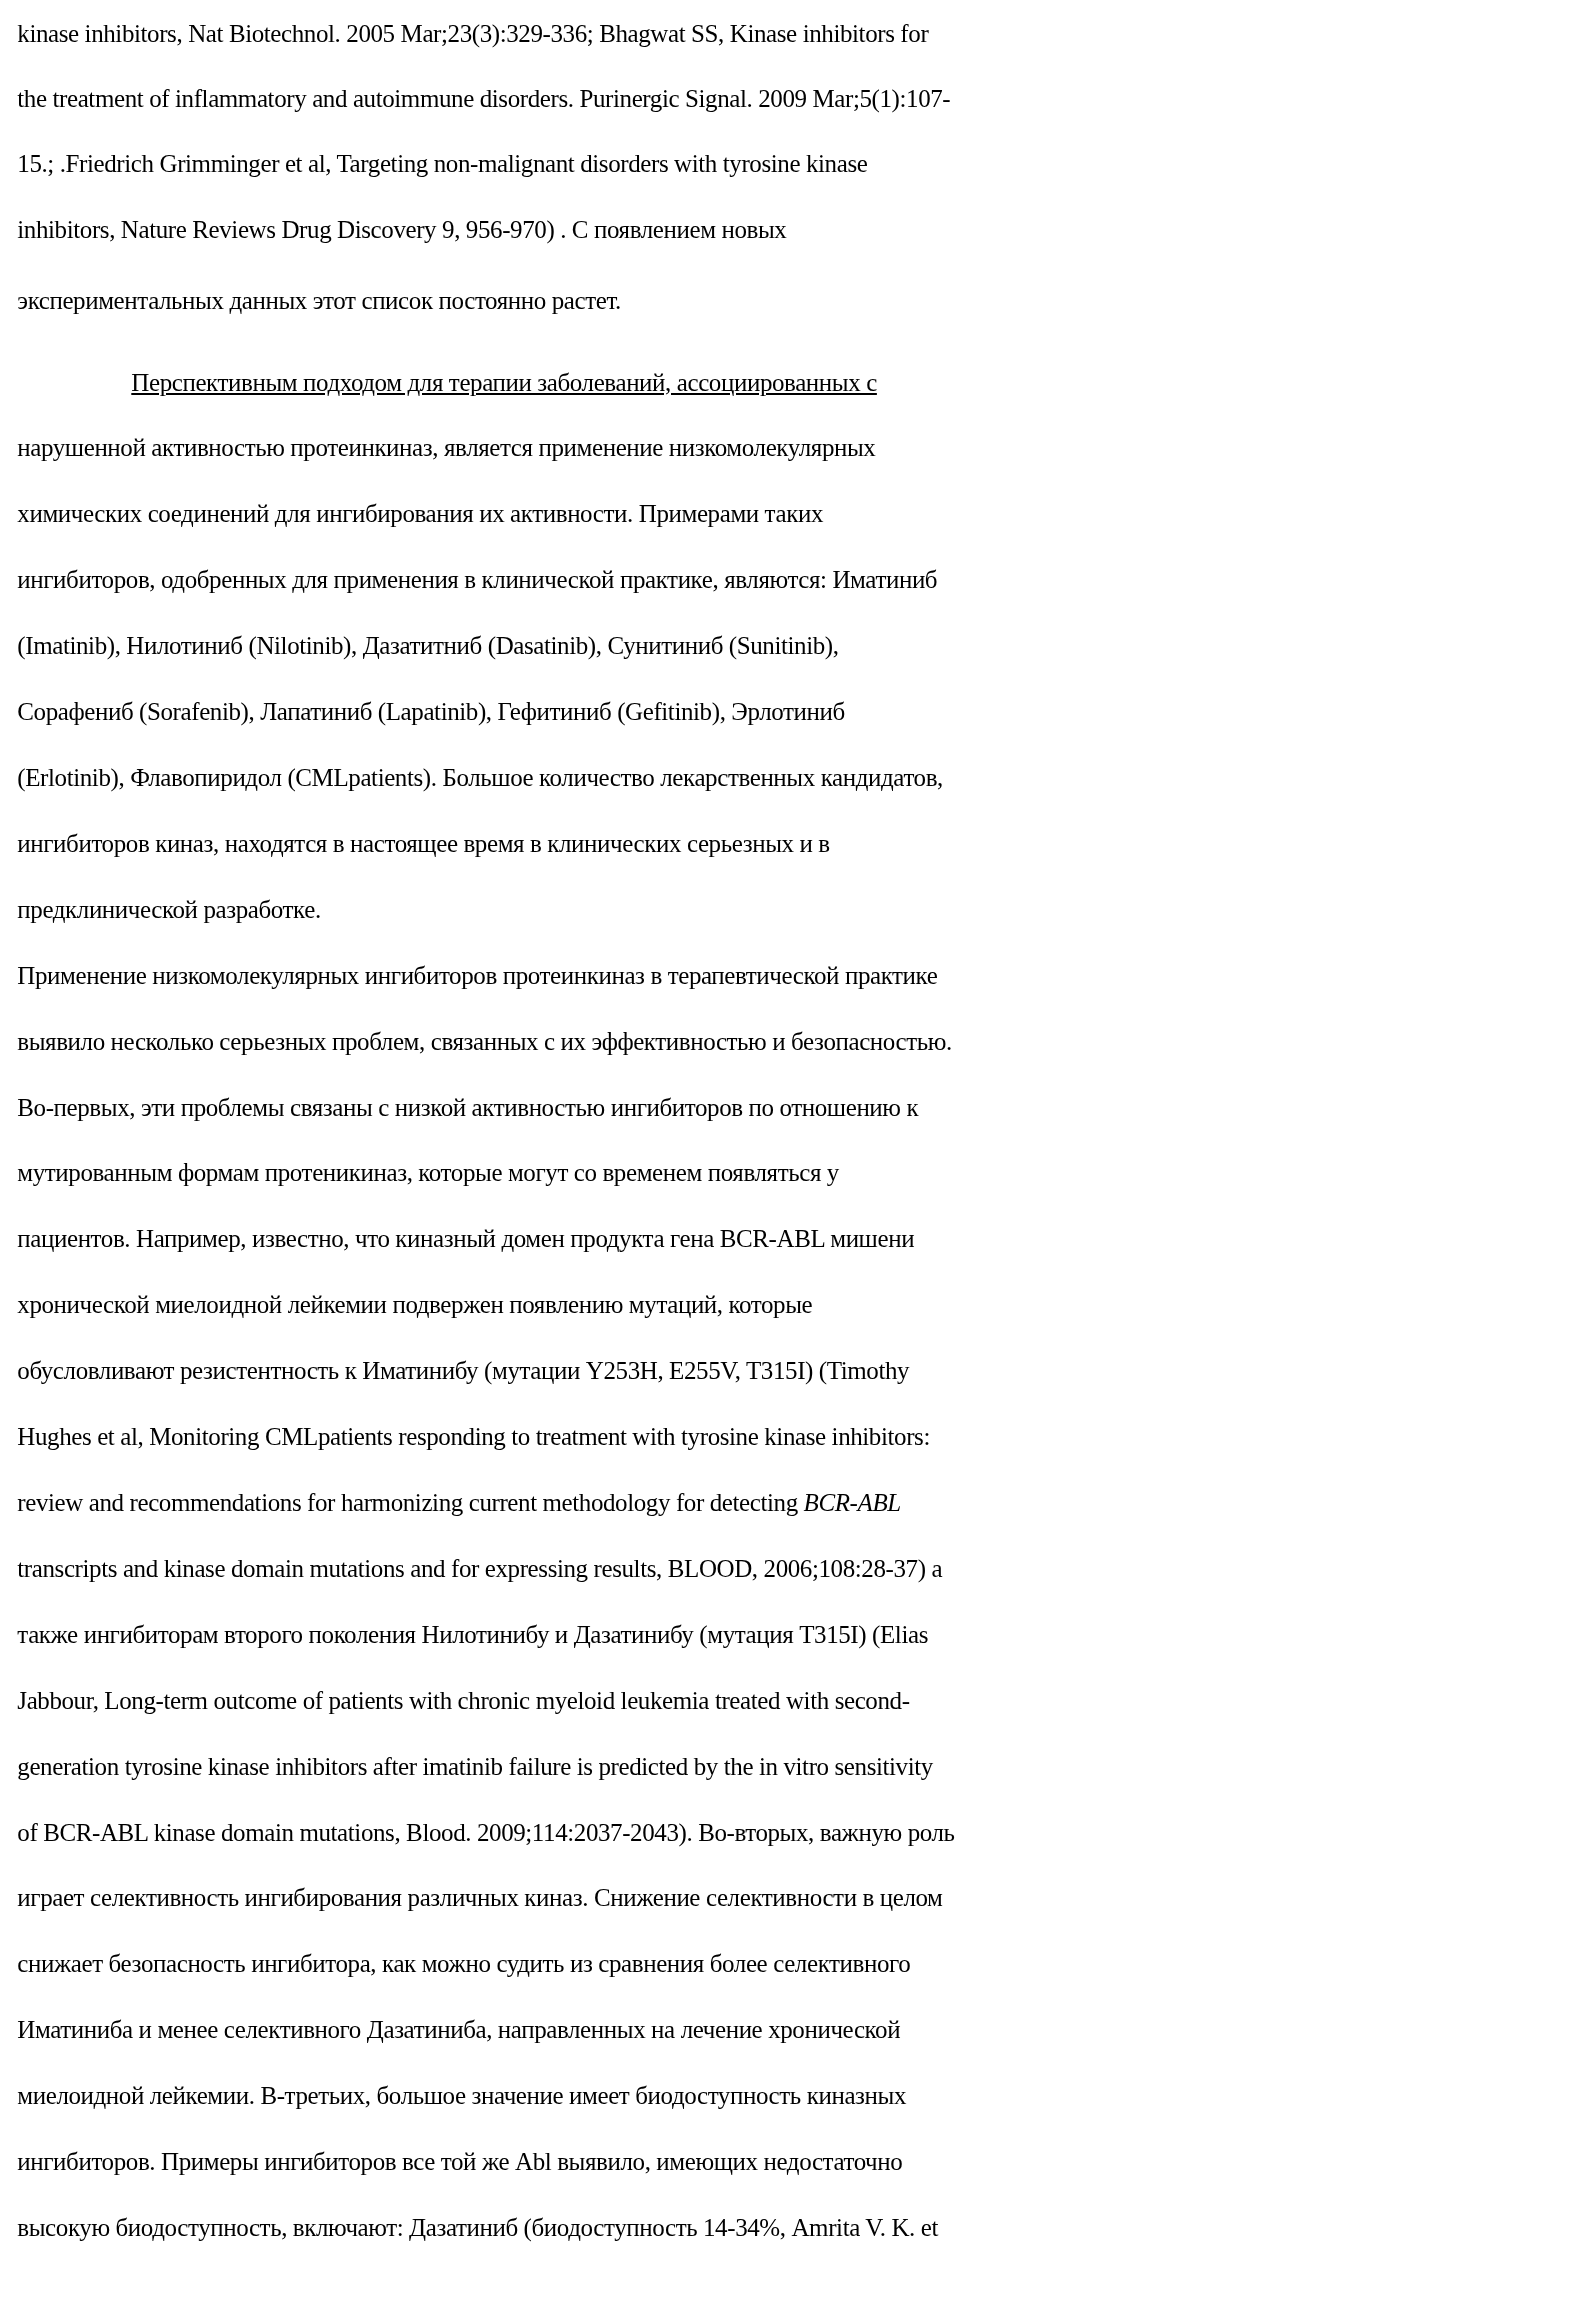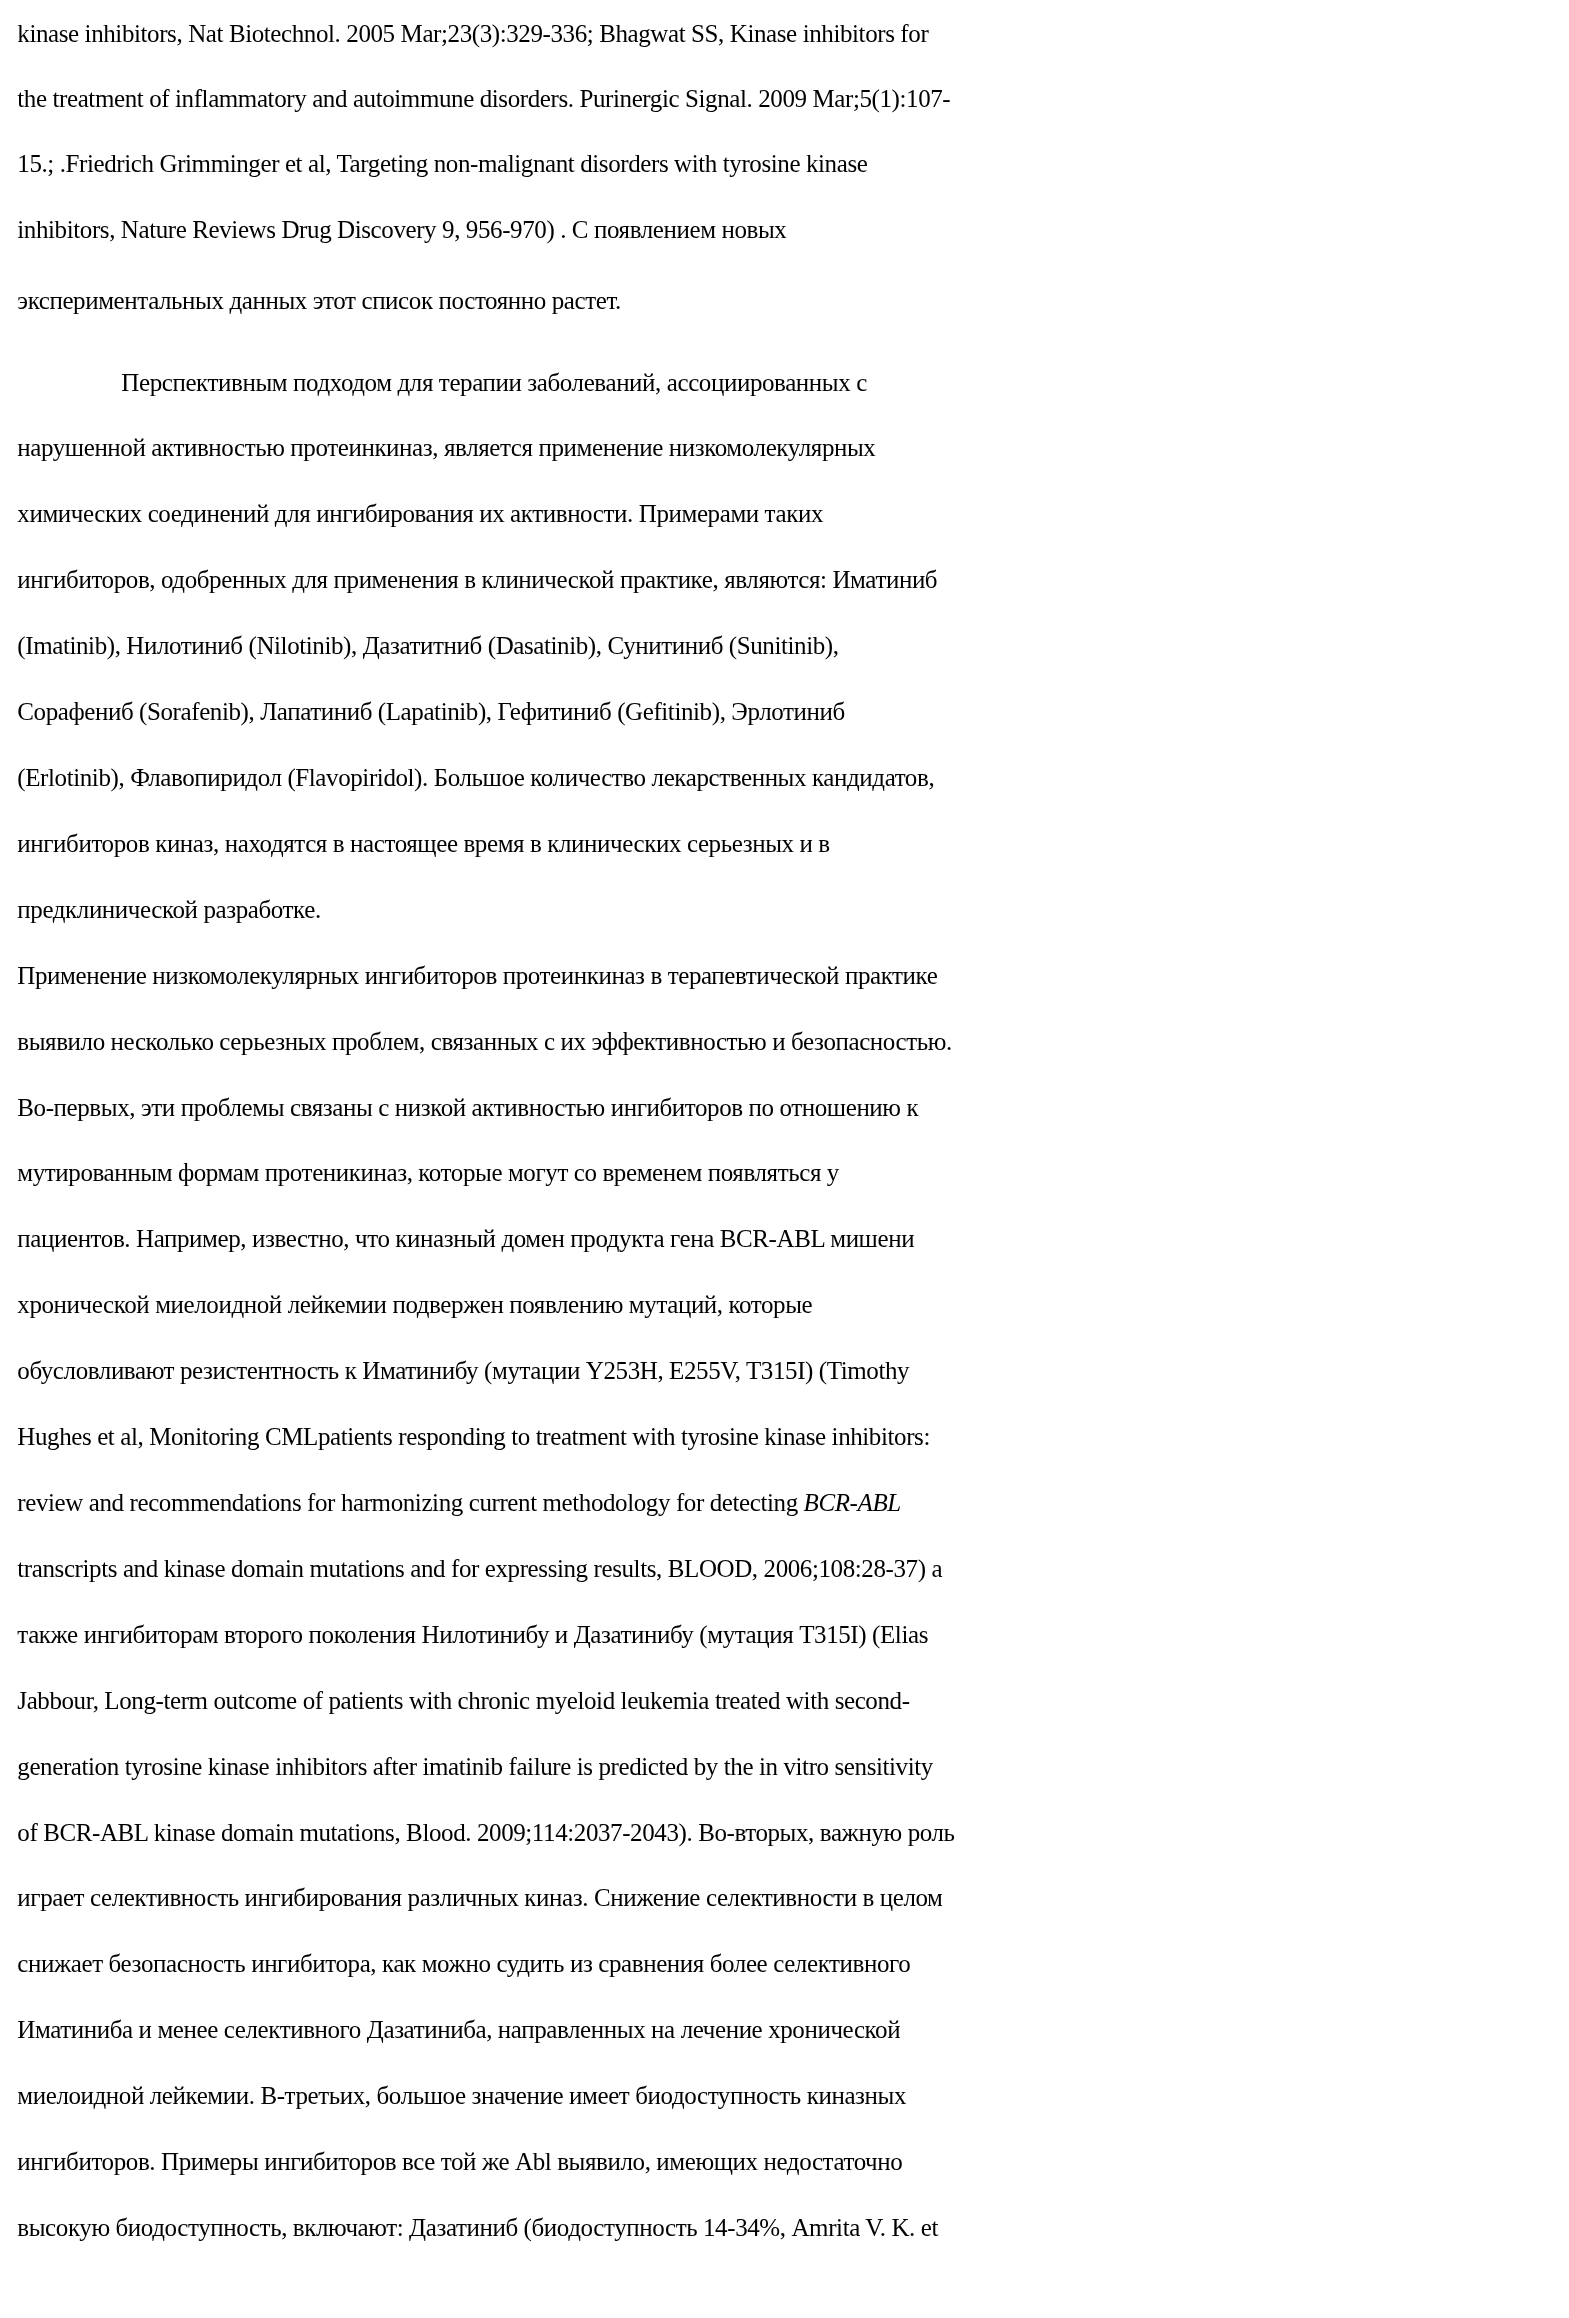--- a/index.html
+++ b/index.html
@@ -22,40 +22,40 @@
     width: 1546px;
   }
   .line {
     position: absolute;
     left: 0;
     white-space: nowrap;
     font-size: 25px;
     line-height: 39px;
     letter-spacing: -0.4px;
   }
-  .indent { left: 104px; }
+  .indent { left: 114px; text-decoration: underline; }
   .ital { font-style: italic; }
 </style>
 </head>
 <body>
 
 <div class="page">
   <div class="line" style="top:14px">kinase inhibitors, Nat Biotechnol. 2005 Mar;23(3):329-336; Bhagwat SS, Kinase inhibitors for</div>
   <div class="line" style="top:79px">the treatment of inflammatory and autoimmune disorders. Purinergic Signal. 2009 Mar;5(1):107-</div>
   <div class="line" style="top:144px">15.; .Friedrich Grimminger et al, Targeting non-malignant disorders with tyrosine kinase</div>
   <div class="line" style="top:210px">inhibitors, Nature Reviews Drug Discovery 9, 956-970) . С появлением новых</div>
   <div class="line" style="top:281px">экспериментальных данных этот список постоянно растет.</div>
 
   <div class="line indent" style="top:363px">Перспективным подходом для терапии заболеваний, ассоциированных с</div>
   <div class="line" style="top:428px">нарушенной активностью протеинкиназ, является применение низкомолекулярных</div>
   <div class="line" style="top:494px">химических соединений для ингибирования их активности. Примерами таких</div>
   <div class="line" style="top:560px">ингибиторов, одобренных для применения в клинической практике, являются: Иматиниб</div>
   <div class="line" style="top:626px">(Imatinib), Нилотиниб (Nilotinib), Дазатитниб (Dasatinib), Сунитиниб (Sunitinib),</div>
   <div class="line" style="top:692px">Сорафениб (Sorafenib), Лапатиниб (Lapatinib), Гефитиниб (Gefitinib), Эрлотиниб</div>
-  <div class="line" style="top:758px">(Erlotinib), Флавопиридол (Flavopiridol). Большое количество лекарственных кандидатов,</div>
+  <div class="line" style="top:758px">(Erlotinib), Флавопиридол (CMLpatients). Большое количество лекарственных кандидатов,</div>
   <div class="line" style="top:824px">ингибиторов киназ, находятся в настоящее время в клинических серьезных и в</div>
   <div class="line" style="top:890px">предклинической разработке.</div>
 
   <div class="line" style="top:956px">Применение низкомолекулярных ингибиторов протеинкиназ в терапевтической практике</div>
   <div class="line" style="top:1022px">выявило несколько серьезных проблем, связанных с их эффективностью и безопасностью.</div>
   <div class="line" style="top:1088px">Во-первых, эти проблемы связаны с низкой активностью ингибиторов по отношению к</div>
   <div class="line" style="top:1153px">мутированным формам протеникиназ, которые могут со временем появляться у</div>
   <div class="line" style="top:1219px">пациентов. Например, известно, что киназный домен продукта гена BCR-ABL  мишени</div>
   <div class="line" style="top:1285px">хронической миелоидной лейкемии  подвержен появлению мутаций, которые</div>
   <div class="line" style="top:1351px">обусловливают резистентность к Иматинибу (мутации Y253H, E255V, T315I) (Timothy</div>

